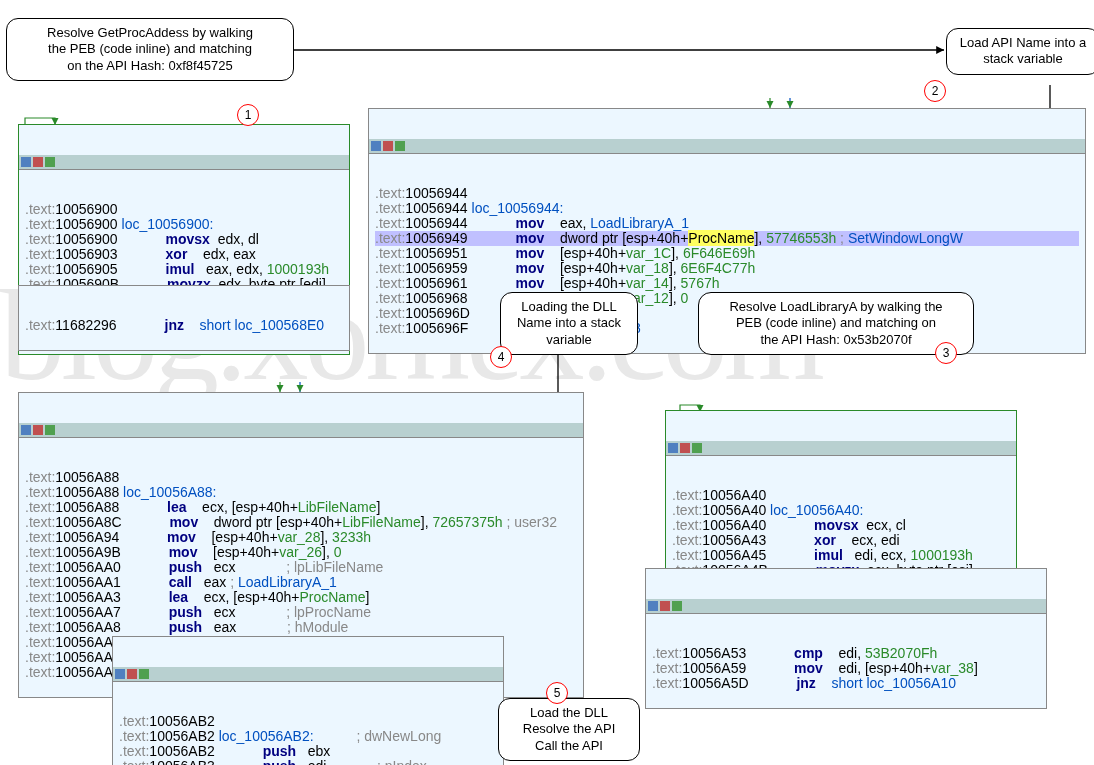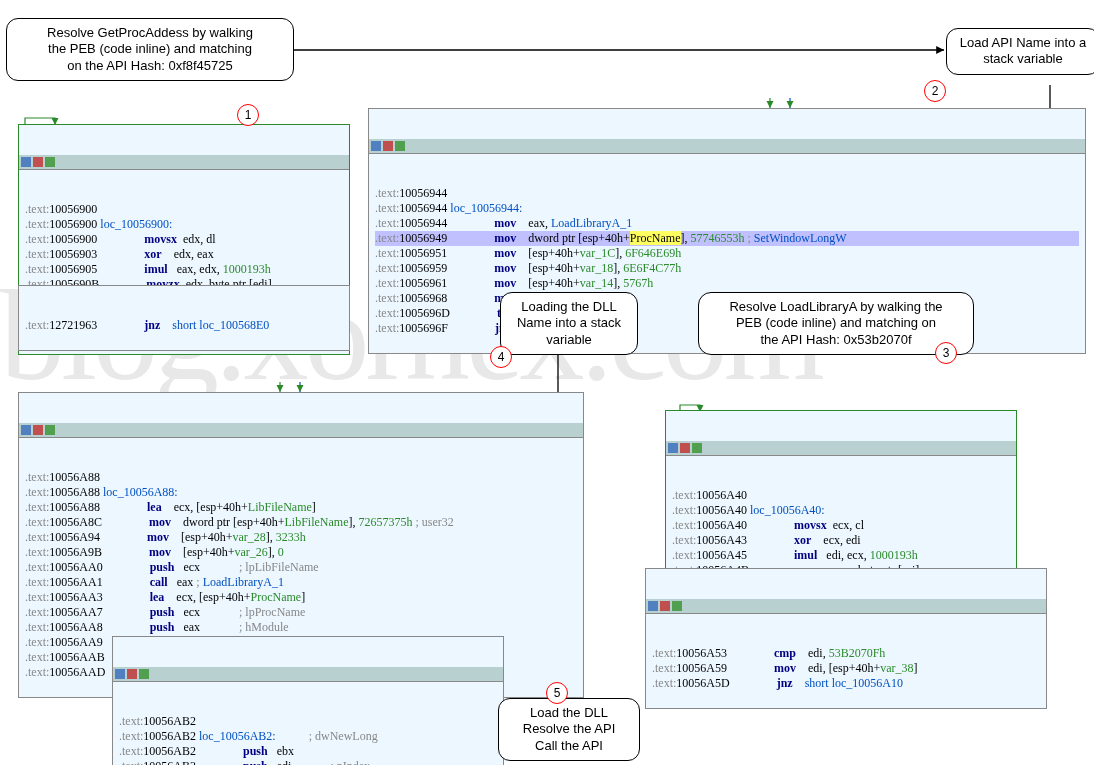--- a/index.html
+++ b/index.html
@@ -47,22 +47,22 @@
     font-size: 12px;
     text-align: center;
     line-height: 20px;
     z-index: 15;
   }
   .idabox {
     position: absolute;
     background: #ecf7ff;
     border: 1px solid #888;
     z-index: 5;
-    font-family: Liberation Serif, serif;
-    font-size: 12px;
+    font-family: Liberation Sans, sans-serif;
+    font-size: 14px;
     line-height: 15px;
     white-space: pre;
   }
   .idabox .header {
     height: 14px;
     background: #b8d0d0;
     border-bottom: 1px solid #888;
     display:flex;
     align-items:center;
     padding-left:2px;
@@ -155,21 +155,21 @@
 <div class="badge" style="left:924px; top:80px;">2</div>
 <div class="badge" style="left:935px; top:342px;">3</div>
 <div class="badge" style="left:490px; top:346px;">4</div>
 <div class="badge" style="left:546px; top:682px;">5</div>
 
 <div class="idabox borderg" style="left:18px; top:124px; width:330px;">
   <div class="header"><span class="hicon"></span><span class="hicon" style="background:#c05050"></span><span class="hicon" style="background:#50a050"></span></div>
   <div class="body" id="b1"><div><span class="seg">.text:</span><span class="addr">10056900</span></div><div><span class="seg">.text:</span><span class="addr">10056900 </span><span class="name">loc_10056900:</span></div><div><span class="seg">.text:</span><span class="addr">10056900 </span><span class="kw">movsx</span><span class="op">  edx, dl</span></div><div><span class="seg">.text:</span><span class="addr">10056903 </span><span class="kw">xor</span><span class="op">    edx, eax</span></div><div><span class="seg">.text:</span><span class="addr">10056905 </span><span class="kw">imul</span><span class="op">   eax, edx, </span><span class="imm">1000193h</span></div><div><span class="seg">.text:</span><span class="addr">1005690B </span><span class="kw">movzx</span><span class="op">  edx, byte ptr [edi]</span></div><div><span class="seg">.text:</span><span class="addr">1005690E </span><span class="kw">inc</span><span class="op">    edi</span></div><div><span class="seg">.text:</span><span class="addr">1005690F </span><span class="kw">test</span><span class="op">   dl, dl</span></div><div><span class="seg">.text:</span><span class="addr">10056911 </span><span class="kw">jnz</span><span class="op">    </span><span class="name">short loc_10056900</span></div></div>
 </div>
 <div class="idabox" style="left:18px; top:285px; width:330px;">
-  <div class="body" id="b1b"><div><span class="seg">.text:</span><span class="addr">12721963 </span><span class="kw">jnz</span><span class="op">    </span><span class="name">short loc_100568E0</span></div></div>
+  <div class="body" id="b1b"><div><span class="seg">.text:</span><span class="addr">11682296 </span><span class="kw">jnz</span><span class="op">    </span><span class="name">short loc_100568E0</span></div></div>
 </div>
 
 <div class="idabox" style="left:368px; top:108px; width:716px;">
   <div class="header"><span class="hicon"></span><span class="hicon" style="background:#c05050"></span><span class="hicon" style="background:#50a050"></span></div>
   <div class="body" id="b2"><div><span class="seg">.text:</span><span class="addr">10056944</span></div><div><span class="seg">.text:</span><span class="addr">10056944 </span><span class="name">loc_10056944:</span></div><div><span class="seg">.text:</span><span class="addr">10056944 </span><span class="kw">mov</span><span class="op">    eax, </span><span class="name">LoadLibraryA_1</span></div><div style="background:#c0c0ff"><span class="seg">.text:</span><span class="addr">10056949 </span><span class="kw">mov</span><span class="op">    dword ptr [esp+40h+</span><span class="hl">ProcName</span><span class="op">], </span><span class="imm">57746553h</span><span class="cmt"> ; </span><span class="name">SetWindowLongW</span></div><div><span class="seg">.text:</span><span class="addr">10056951 </span><span class="kw">mov</span><span class="op">    [esp+40h+</span><span class="imm">var_1C</span><span class="op">], </span><span class="imm">6F646E69h</span></div><div><span class="seg">.text:</span><span class="addr">10056959 </span><span class="kw">mov</span><span class="op">    [esp+40h+</span><span class="imm">var_18</span><span class="op">], </span><span class="imm">6E6F4C77h</span></div><div><span class="seg">.text:</span><span class="addr">10056961 </span><span class="kw">mov</span><span class="op">    [esp+40h+</span><span class="imm">var_14</span><span class="op">], </span><span class="imm">5767h</span></div><div><span class="seg">.text:</span><span class="addr">10056968 </span><span class="kw">mov</span><span class="op">    [esp+40h+</span><span class="imm">var_12</span><span class="op">], </span><span class="imm">0</span></div><div><span class="seg">.text:</span><span class="addr">1005696D </span><span class="kw">test</span><span class="op">   eax, eax</span></div><div><span class="seg">.text:</span><span class="addr">1005696F </span><span class="kw">jnz</span><span class="op">    </span><span class="name">loc_10056A88</span></div></div>
 </div>
 
 <div class="idabox borderg" style="left:665px; top:410px; width:350px;">
   <div class="header"><span class="hicon"></span><span class="hicon" style="background:#c05050"></span><span class="hicon" style="background:#50a050"></span></div>
   <div class="body" id="b3"><div><span class="seg">.text:</span><span class="addr">10056A40</span></div><div><span class="seg">.text:</span><span class="addr">10056A40 </span><span class="name">loc_10056A40:</span></div><div><span class="seg">.text:</span><span class="addr">10056A40 </span><span class="kw">movsx</span><span class="op">  ecx, cl</span></div><div><span class="seg">.text:</span><span class="addr">10056A43 </span><span class="kw">xor</span><span class="op">    ecx, edi</span></div><div><span class="seg">.text:</span><span class="addr">10056A45 </span><span class="kw">imul</span><span class="op">   edi, ecx, </span><span class="imm">1000193h</span></div><div><span class="seg">.text:</span><span class="addr">10056A4B </span><span class="kw">movzx</span><span class="op">  ecx, byte ptr [esi]</span></div><div><span class="seg">.text:</span><span class="addr">10056A4E </span><span class="kw">inc</span><span class="op">    esi</span></div><div><span class="seg">.text:</span><span class="addr">10056A4F </span><span class="kw">test</span><span class="op">   cl, cl</span></div><div><span class="seg">.text:</span><span class="addr">10056A51 </span><span class="kw">jnz</span><span class="op">    </span><span class="name">short loc_10056A40</span></div></div>

